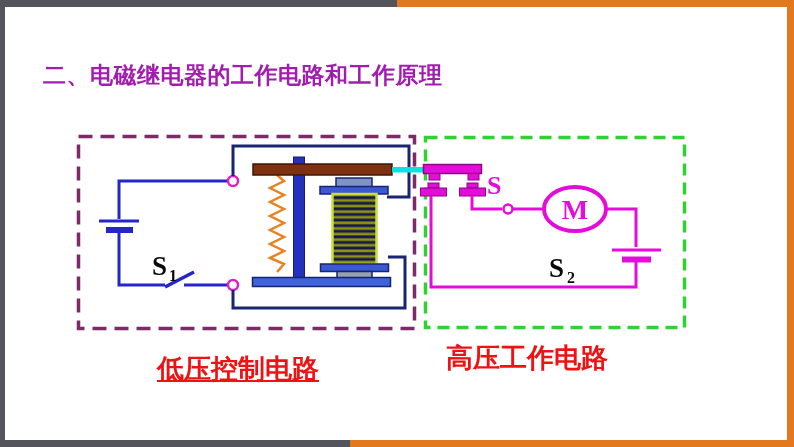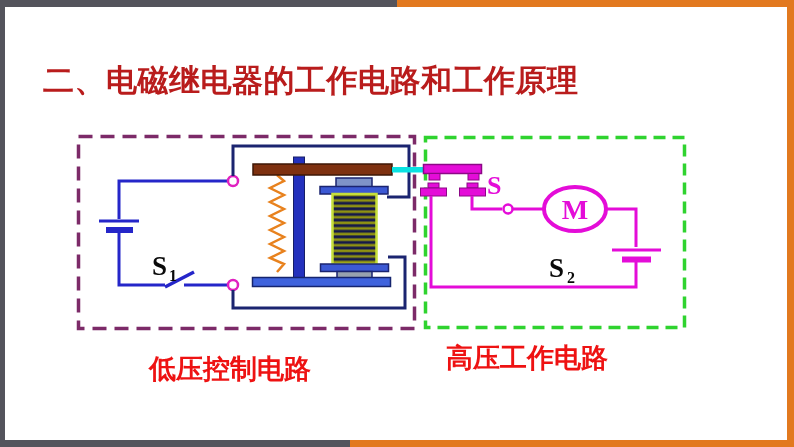--- a/index.html
+++ b/index.html
@@ -12,28 +12,28 @@
   .bar{position:absolute;}
   .bar-top-gray{left:0;top:0;width:397px;height:7px;background:#54545C;}
   .bar-top-orange{left:397px;top:0;width:397px;height:7px;background:#E2791F;}
   .strip-left{left:0;top:0;width:5px;height:447px;background:#54545C;}
   .strip-right{left:787px;top:0;width:7px;height:447px;background:#E2791F;}
   .bar-bottom-gray{left:0;top:440px;width:350px;height:7px;background:#54545C;}
   .bar-bottom-orange{left:350px;top:440px;width:444px;height:7px;background:#E2791F;}
   
   .slide-title{
     position:absolute;left:43px;top:60px;
-    font-size:31px;font-weight:bold;color:#b91c1c;
+    font-size:23px;font-weight:bold;color:#a21caf;
     letter-spacing:0.5px;white-space:nowrap;
   }
   .caption{
     position:absolute;top:351px;
     font-size:27px;font-weight:bold;color:#EE1212;white-space:nowrap;
   }
-  .caption-left{left:149px;}
+  .caption-left{left:157px;text-decoration:underline;}
   .caption-right{left:446px;top:340px;}
   
   #diagram{position:absolute;left:0;top:0;}
   .serif-label{font-family:"Liberation Serif", serif;font-weight:bold;}
 </style>
 </head>
 <body>
 
 <div class="bar bar-top-gray"></div>
 <div class="bar bar-top-orange"></div>

